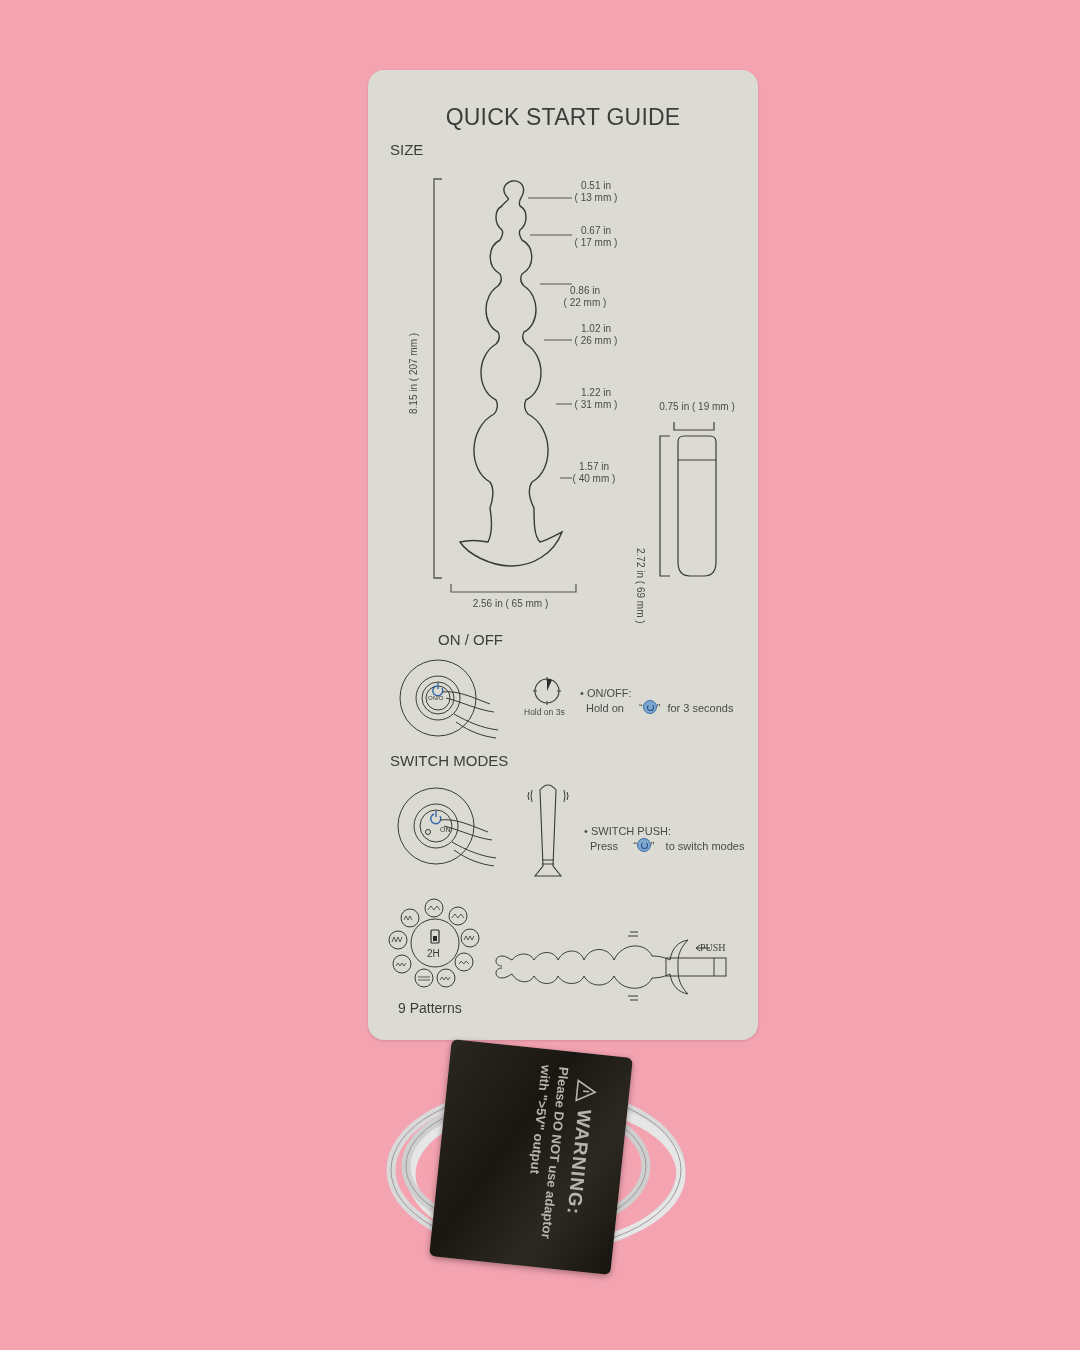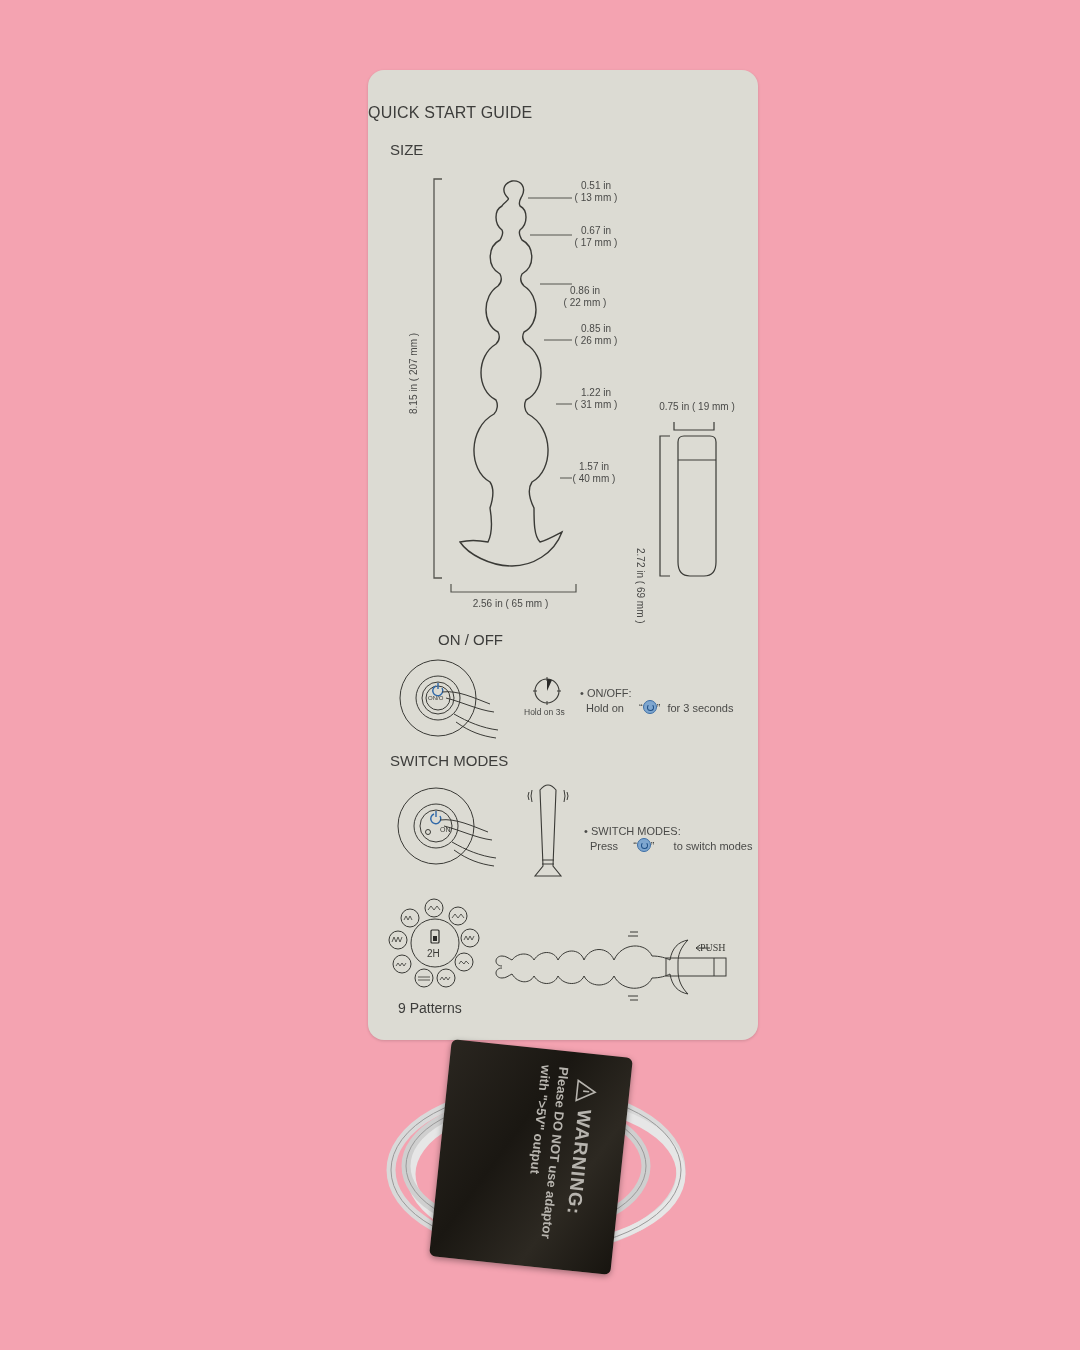--- a/index.html
+++ b/index.html
@@ -1,19 +1,19 @@
 <!DOCTYPE html>
 <html><head>
 <meta charset="utf-8">
 <style>
   html,body{margin:0;padding:0;}
   body{width:1080px;height:1350px;background:#f4a3b1;position:relative;overflow:hidden;font-family:"Liberation Sans",sans-serif;}
   .card{position:absolute;left:368px;top:70px;width:390px;height:970px;background:#dcdbd3;border-radius:16px;box-shadow:0 1px 3px rgba(0,0,0,0.15);}
   .abs{position:absolute;color:#4a4a48;}
-  .title{left:0;width:390px;top:34px;text-align:left;font-size:16px;letter-spacing:0.2px;color:#3d3d3b;}
+  .title{left:0;width:390px;top:34px;text-align:center;font-size:23px;letter-spacing:0.2px;color:#3d3d3b;}
   .section{font-size:15px;color:#3d3d3b;}
   .dim{font-size:10px;line-height:12px;text-align:center;color:#4a4a48;}
   .vtext{font-size:10px;color:#4a4a48;white-space:nowrap;transform-origin:left top;}
   .small{font-size:11px;line-height:13px;color:#4a4a48;}
   .pwr{display:inline-block;width:12px;height:12px;border-radius:50%;background:#7ea6cf;border:1px solid #3c6ea5;vertical-align:-2px;position:relative;}
   .pwr:after{content:"";position:absolute;left:3px;top:3px;width:5px;height:5px;border:1.3px solid #1e4f86;border-top-color:transparent;border-radius:50%;}
   svg{position:absolute;overflow:visible;}
   .cable{position:absolute;left:386px;top:1070px;width:306px;height:200px;}
   .band{position:absolute;left:440px;top:1048px;width:182px;height:218px;background:linear-gradient(120deg,#2a2620 0%,#1a1712 40%,#2d2922 70%,#17140f 100%);transform:rotate(6deg);border-radius:6px;box-shadow:0 2px 6px rgba(0,0,0,0.35);}
   .warn{position:absolute;left:0;top:0;width:218px;height:182px;transform-origin:left top;transform:translate(160px,12px) rotate(90deg);color:#b7b4ae;padding:0;}
@@ -69,21 +69,21 @@
     </div>
   <div class="abs dim" style="left:204px;top:155px;width:48px;">
       <div>0.67 in</div>
       <div>( 17 mm )</div>
     </div>
   <div class="abs dim" style="left:193px;top:196px;width:48px;margin-top:19px;">
       <div>0.86 in</div>
       <div>( 22 mm )</div>
     </div>
   <div class="abs dim" style="left:204px;top:253px;width:48px;">
-      <div>0.85 in</div>
+      <div>1.02 in</div>
       <div>( 26 mm )</div>
     </div>
   <div class="abs dim" style="left:204px;top:317px;width:48px;">
       <div>1.22 in</div>
       <div>( 31 mm )</div>
     </div>
   <div class="abs dim" style="left:202px;top:391px;width:48px;">
       <div>1.57 in</div>
       <div>( 40 mm )</div>
     </div>
@@ -146,25 +146,25 @@
   <div class="abs" style="left:72px;top:756px;font-size:7px;color:#3a3a36;">ON</div>
 
   <svg style="left:155px;top:710px;" width="50" height="100">
     <path d="M17 10 Q25 0 33 10 L30 86 L38 96 H12 L20 86 Z" fill="none" stroke="#3a3a36" stroke-width="1.1"></path>
     <line x1="19" y1="80" x2="31" y2="80" stroke="#3a3a36"></line>
       <line x1="19" y1="84" x2="31" y2="84" stroke="#3a3a36"></line>
     <path d="M6 12 Q4 16 6 20 M9 10 Q7 16 9 22 M44 12 Q46 16 44 20 M41 10 Q43 16 41 22" fill="none" stroke="#3a3a36"></path>
   </svg>
 
   <div class="abs small" style="left:216px;top:755px;">
-    <div>• SWITCH MODES:</div>
+    <div>• SWITCH PUSH:</div>
     <div style="padding-left:6px;">
       <span>Press</span>
       <span style="margin-left:12px;">“</span><span class="pwr"></span><span>”</span>
-      <span style="margin-left:16px;">to switch modes</span>
+      <span style="margin-left:8px;">to switch modes</span>
     </div>
   </div>
 
   <svg style="left:22px;top:828px;" width="94" height="94">
     <circle cx="45" cy="45" r="24" fill="none" stroke="#3a3a36" stroke-width="1"></circle>
     <g fill="none" stroke="#3a3a36" stroke-width="1">
       <circle cx="44" cy="10" r="9"></circle>
         <circle cx="68" cy="18" r="9"></circle>
         <circle cx="80" cy="40" r="9"></circle>
       <circle cx="74" cy="64" r="9"></circle>

